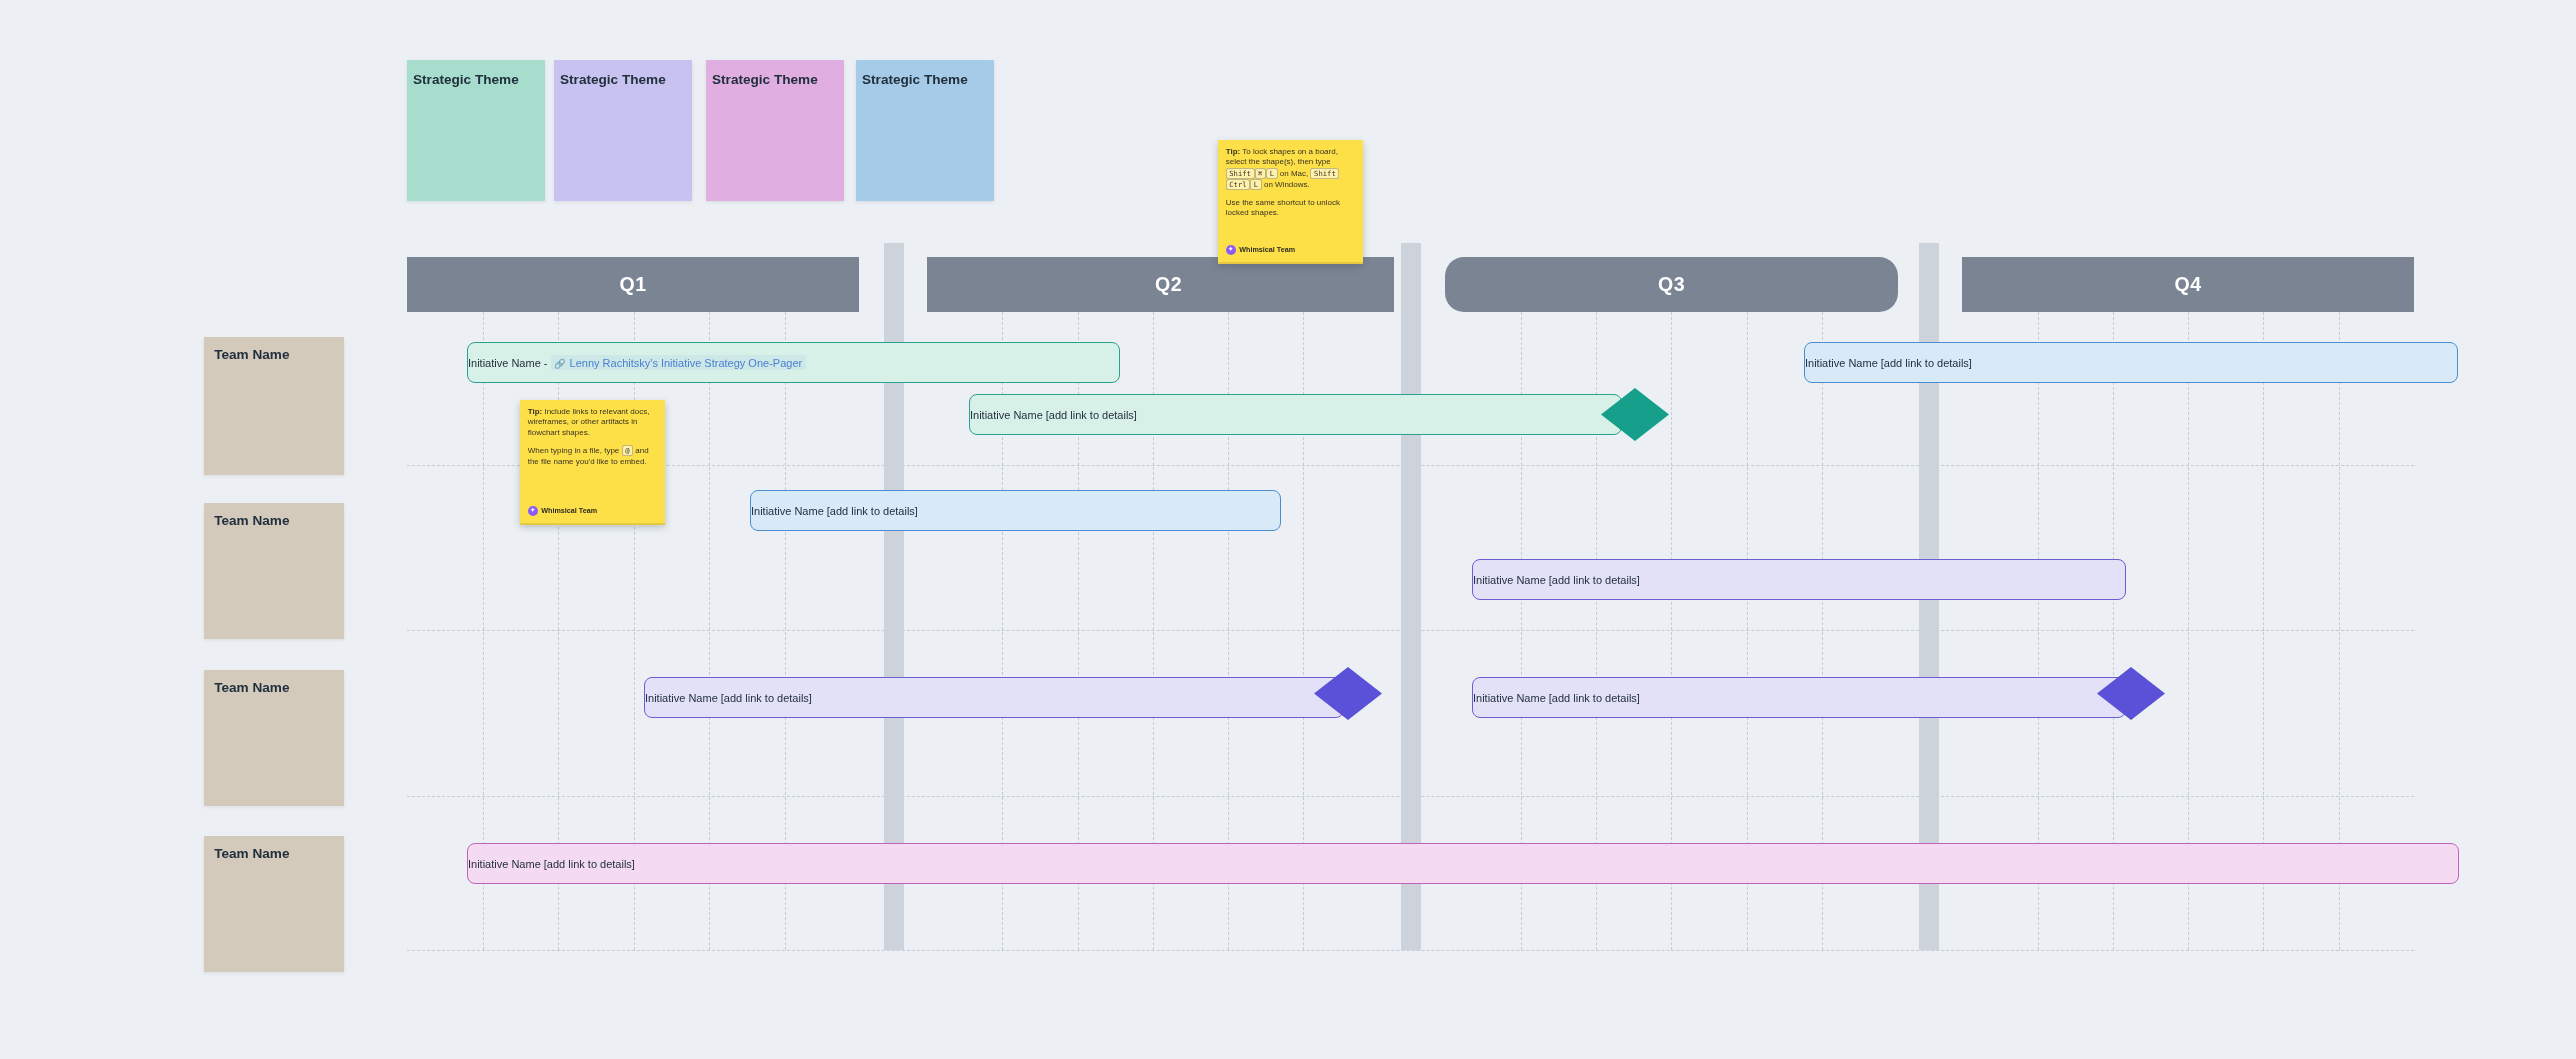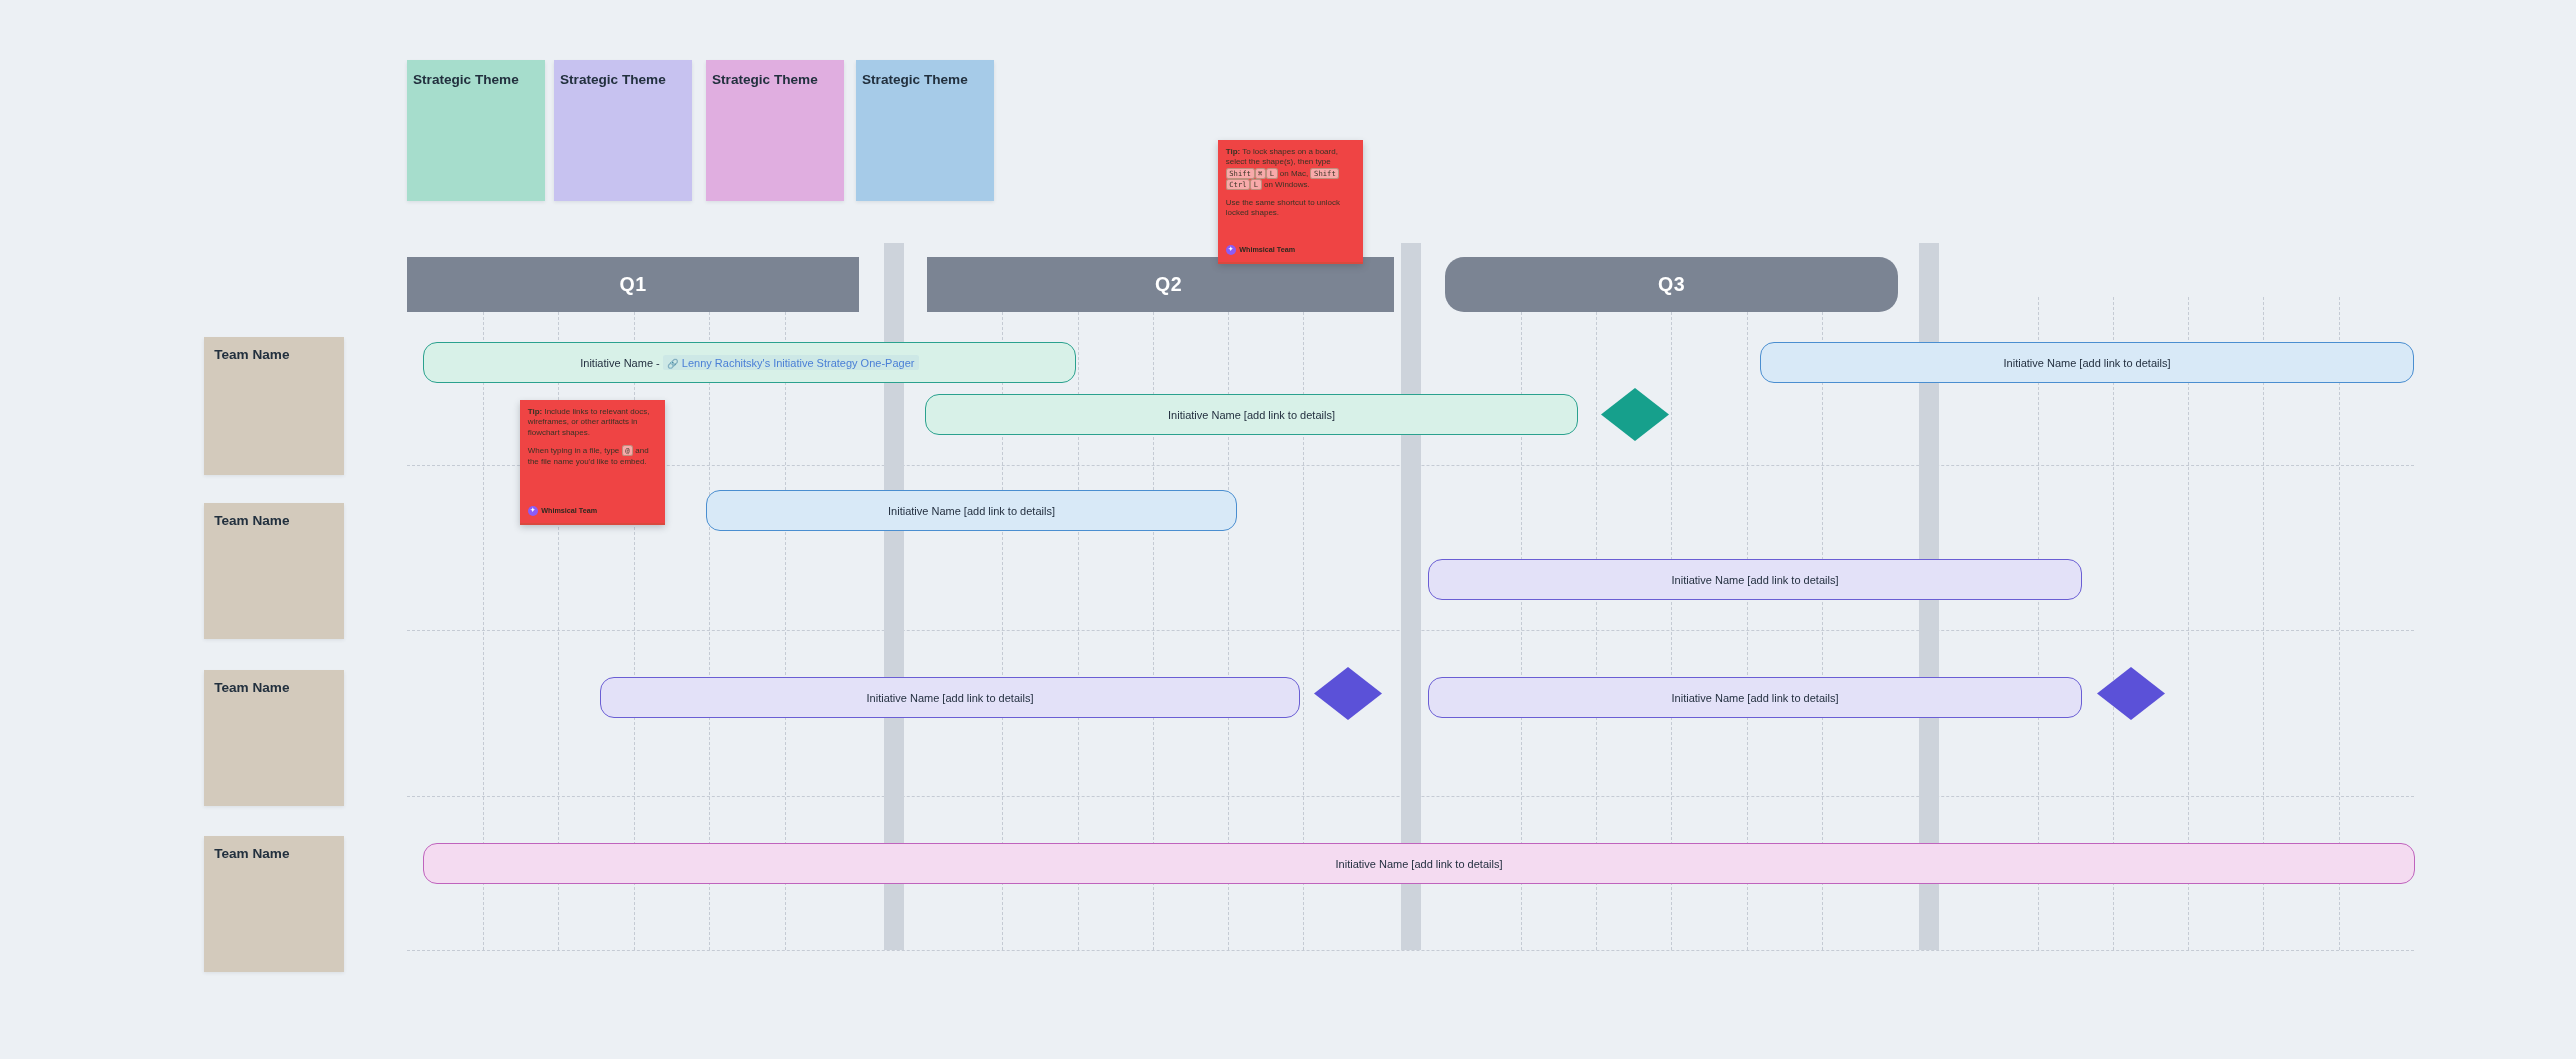--- a/index.html
+++ b/index.html
@@ -37,44 +37,44 @@
     box-shadow:0 1.7px 3.4px rgba(60,70,80,0.10);
     margin-top:40px;
   }
 
   
   .vdash{position:absolute;top:297px;height:653px;width:0;border-left:0.9px dashed #c5cbd4;}
   .hdash{position:absolute;left:407px;width:2007px;height:0;border-top:0.9px dashed #c5cbd4;}
 
   
   .bar{
-    position:absolute;height:41px;border-radius:14px;box-sizing:border-box;
-    display:flex;align-items:center;justify-content:center;
-    font-size:11px;color:#243040;white-space:nowrap;
+    position:absolute;height:41px;border-radius:8px;box-sizing:border-box;
+    display:flex;align-items:center;justify-content:flex-start;
+    font-size:11px;color:#243040;white-space:nowrap;margin-left:44px;
   }
   .bar-teal  {background:#d8f1e8;border:1.3px solid #2aa18e;}
   .bar-blue  {background:#d8e9f7;border:1.3px solid #4a8ed0;}
   .bar-purple{background:#e3e1f8;border:1.3px solid #6a5ed4;}
   .bar-pink  {background:#f4dbf1;border:1.3px solid #bf63bd;}
 
   .link{
     color:#4a7fd6;background:rgba(74,127,214,0.08);
     padding:1.7px 4.3px;border-radius:2.6px;cursor:pointer;
   }
   .link-icon{font-size:9.4px;}
 
   
   .diamond{
     position:absolute;width:68px;height:53px;
     clip-path:polygon(50% 0,100% 50%,50% 100%,0 50%);
   }
 
   
   .sticky{
-    position:absolute;width:145px;background:#ef4444;
+    position:absolute;width:145px;background:#fde047;
     box-shadow:0 2.6px 6.8px rgba(50,60,70,0.28);
     border-bottom:2.6px solid rgba(120,100,40,0.18);
     padding:6.8px 7.7px;box-sizing:border-box;
     font-size:8px;line-height:1.32;color:#3a3325;
     display:flex;flex-direction:column;
   }
   .sticky p{margin:0 0 6.8px;}
   .kbd{
     display:inline-block;background:rgba(255,255,255,0.55);
     border:0.9px solid rgba(120,110,70,0.45);border-radius:2.6px;
@@ -129,20 +129,23 @@
 
   <div class="q-header" style="left:407px;width:452px;">
       <span>Q1</span>
     </div>
   <div class="q-header" style="left:927px;width:451px;padding-left:16px;">
       <span>Q2</span>
     </div>
   <div class="q-header" style="left:1445px;width:453px;border-radius:19px;">
       <span>Q3</span>
     </div>
+  <div class="q-header" style="left:1962px;width:452px;">
+      <span>Q4</span>
+    </div>
 
   <div class="team-card" style="top:297px;height:138px;"><span>Team Name</span></div>
   <div class="team-card" style="top:463px;height:136px;"><span>Team Name</span></div>
   <div class="team-card" style="top:630px;height:136px;"><span>Team Name</span></div>
   <div class="team-card" style="top:796px;height:136px;"><span>Team Name</span></div>
 
   <div class="bar bar-teal" style="left:423px;top:342px;width:653px;">
     <span>
       <span>Initiative Name - </span><span class="link"><span class="link-icon">🔗</span> <span>Lenny Rachitsky's Initiative Strategy One-Pager</span></span>
     </span>

